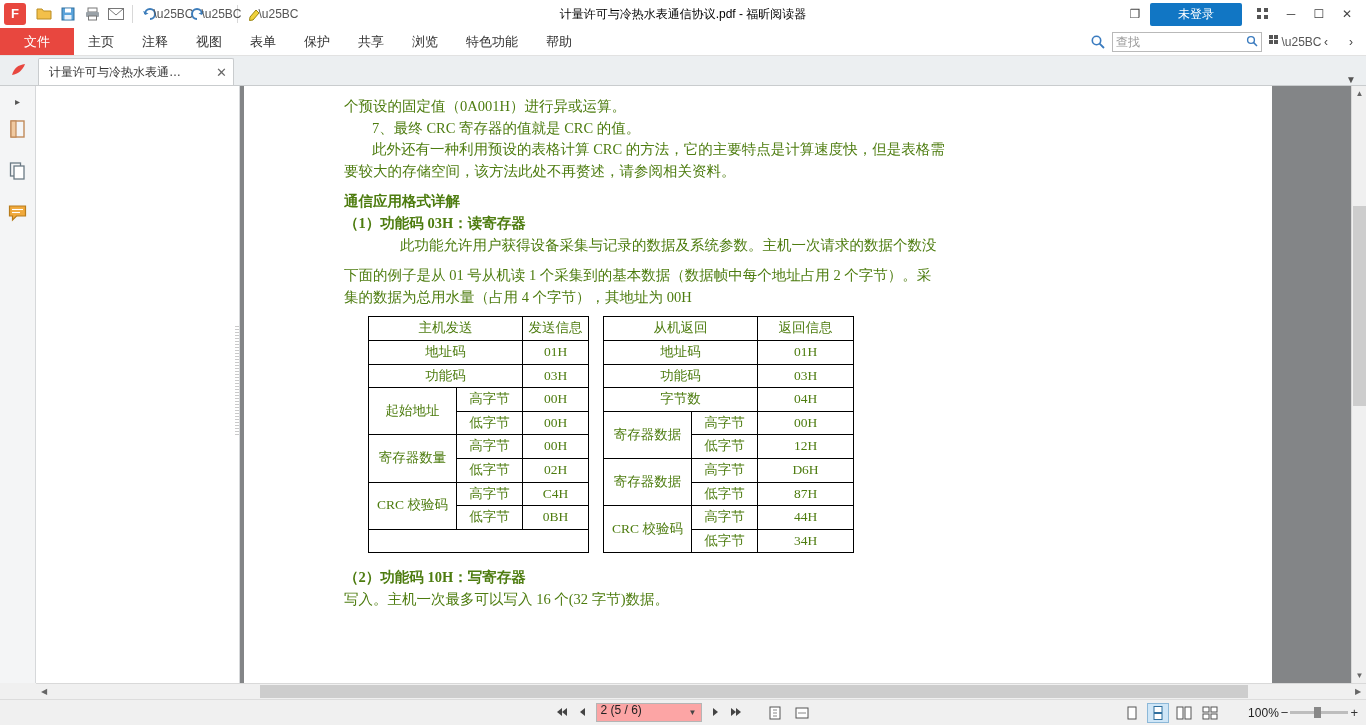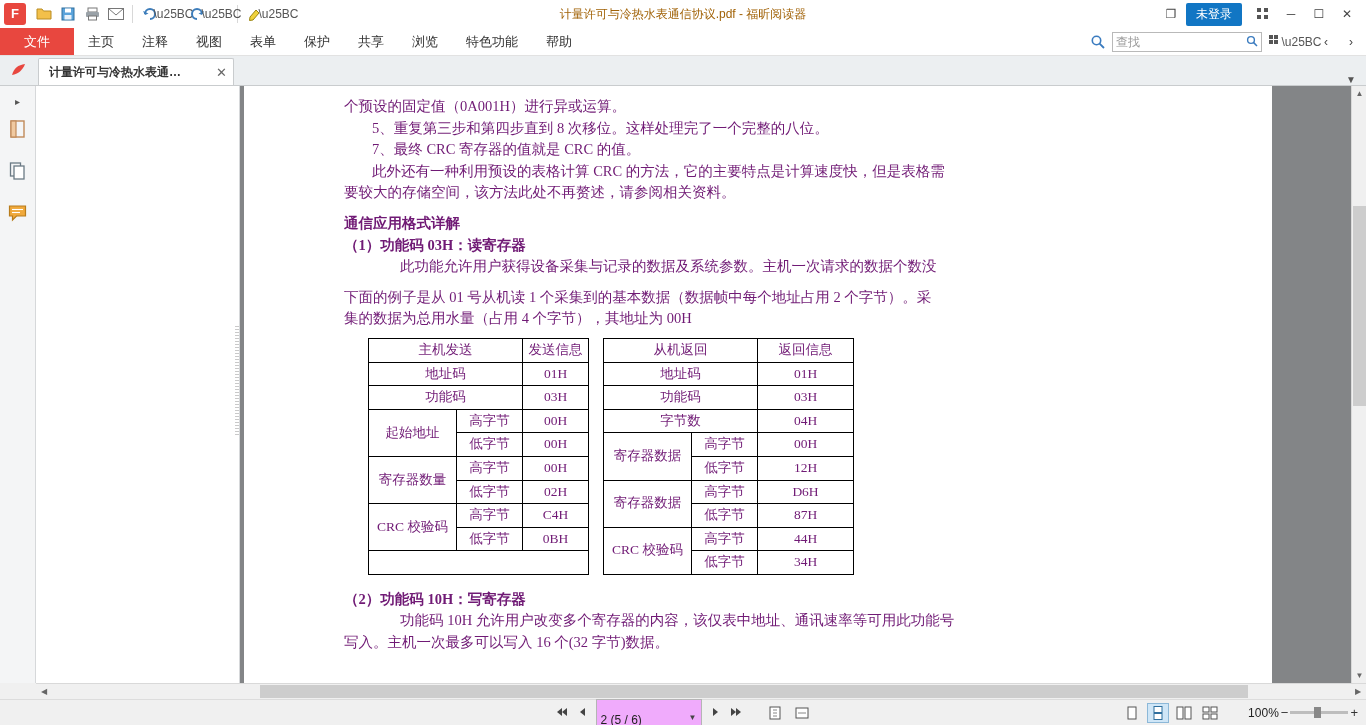--- a/index.html
+++ b/index.html
@@ -25,29 +25,29 @@
   }
   .qa-btn {
     width: 24px; height: 24px; display: flex; align-items: center; justify-content: center;
     font-size: 13px; color: #4a4a4a; position: relative;
   }
   .qa-btn svg { display: block; }
   .qa-sep { width: 1px; height: 18px; background: #d8d8d8; margin: 0 4px; }
   .caret { font-size: 12px; color: #555; margin-left: 1px; }
   .win-title {
     position: absolute; left: 0; right: 0; text-align: center;
-    font-size: 12px; color: #a16207; pointer-events: none;
+    font-size: 12px; color: #000000; pointer-events: none;
   }
   .title-right {
     position: absolute; right: 6px; top: 0; height: 28px;
     display: flex; align-items: center; gap: 2px;
   }
   .login-btn {
     background: #1176c4; color: #fff; font-size: 12px;
-    padding: 3px 10px; border-radius: 2px; margin-right: 6px;
+    padding: 3px 28px; border-radius: 2px; margin-right: 6px;
   }
   .tb-icon {
     width: 26px; height: 26px; display: flex; align-items: center; justify-content: center;
     color: #444; font-size: 12px;
   }
 
   
   .menubar {
     position: absolute; top: 28px; left: 0; width: 1366px; height: 28px;
     background: #ffffff; display: flex; align-items: stretch;
@@ -87,21 +87,21 @@
     width: 38px; height: 30px; display: flex; align-items: center; justify-content: center;
     color: #e8473f; font-size: 15px;
   }
   .doc-tab {
     background: #fff; border: 1px solid #c9ccce; border-bottom: none;
     height: 27px; min-width: 196px; max-width: 196px;
     display: flex; align-items: center; padding: 0 6px 0 10px;
     font-size: 12px; color: #333; border-radius: 2px 2px 0 0;
   }
   .doc-tab .label {
-    flex: 1; overflow: hidden; white-space: nowrap; text-overflow: ellipsis; font-weight: bold;
+    flex: 1; overflow: hidden; white-space: nowrap; text-overflow: ellipsis;
   }
   .doc-tab .x { color: #666; font-size: 13px; padding-left: 6px; }
   .tabstrip-right {
     margin-left: auto; padding-right: 10px; color: #555; font-size: 10px;
   }
 
   
   .rail {
     position: absolute; top: 86px; left: 0; width: 36px; height: 597px;
     background: #f4f5f6; border-right: 1px solid #d6d8da;
@@ -129,21 +129,21 @@
     position: absolute; top: 86px; left: 240px; width: 1126px; height: 597px;
     background: #838587; overflow: hidden;
   }
   .page {
     position: absolute; top: 0; left: 4px; width: 1028px; height: 597px;
     background: #ffffff;
   }
   .page-inner {
     padding: 10px 60px 0 100px;
     font-family: "Liberation Serif", serif;
-    color: #701a75; font-size: 14.5px; line-height: 20.6px;
+    color: #4d7c0f; font-size: 14.5px; line-height: 20.6px;
   }
   .p { margin: 0 0 1px 0; }
   .indent1 { text-indent: 28px; }
   .indent2 { text-indent: 56px; }
   .bold { font-weight: bold; }
   .spacer { height: 9px; }
 
   
   .tables {
     display: flex; gap: 14px; margin-top: 9px; margin-left: 24px;
@@ -196,22 +196,22 @@
 
   
   .statusbar {
     position: absolute; bottom: 0; left: 0; width: 1366px; height: 26px;
     background: #f0f0f0; border-top: 1px solid #dcdcdc;
     display: flex; align-items: center; justify-content: center;
   }
   .nav-group { display: flex; align-items: center; gap: 5px; }
   .nav-btn { color: #444; font-size: 11px; width: 16px; text-align: center; }
   .page-select {
-    border: 1px solid #b5b5b5; background: #f0abfc; height: 19px; width: 106px;
-    display: flex; align-items: flex-start; padding: 13px 4px;
+    border: 1px solid #b5b5b5; background: #fca5a5; height: 19px; width: 106px;
+    display: flex; align-items: flex-end; padding: 4px 4px;
     font-size: 12px; color: #222;
   }
   .page-select .ar { margin-left: auto; font-size: 8px; color: #444; }
   .sb-icon {
     width: 22px; height: 20px; display: flex; align-items: center; justify-content: center;
     color: #444; font-size: 12px;
   }
   .sb-icon.sel { background: #cfe6f7; border: 1px solid #8cb8d8; }
   .zoom-wrap { display: flex; align-items: center; gap: 2px; }
   .zoom-label { font-size: 12px; color: #222; width: 42px; text-align: right; }
@@ -388,21 +388,20 @@
 </div>
 
 <div class="navpanel">
   <div class="nav-grip"></div>
 </div>
 
 <div class="docarea">
   <div class="page">
     <div class="page-inner">
       <div class="p">个预设的固定值（0A001H）进行异或运算。</div>
-      <div class="p indent1">5、重复第三步和第四步直到 8 次移位。这样处理完了一个完整的八位。</div>
       <div class="p indent1">7、最终 CRC 寄存器的值就是 CRC 的值。</div>
       <div class="p indent1">此外还有一种利用预设的表格计算 CRC 的方法，它的主要特点是计算速度快，但是表格需</div>
       <div class="p">要较大的存储空间，该方法此处不再赘述，请参阅相关资料。</div>
       <div class="spacer"></div>
       <div class="p bold">通信应用格式详解</div>
       <div class="p bold">（1）功能码 03H：读寄存器</div>
       <div class="p indent2">此功能允许用户获得设备采集与记录的数据及系统参数。主机一次请求的数据个数没</div>
       <div class="spacer"></div>
       <div class="p">下面的例子是从 01 号从机读 1 个采集到的基本数据（数据帧中每个地址占用 2 个字节）。采</div>
       <div class="p">集的数据为总用水量（占用 4 个字节），其地址为 00H</div>
@@ -500,21 +499,20 @@
           <tr>
             <td>低字节</td>
             <td>34H</td>
           </tr>
         </tbody>
           </table>
       </div>
 
       <div style="height:14px"></div>
       <div class="p bold">（2）功能码 10H：写寄存器</div>
-      <div class="p indent2">功能码 10H 允许用户改变多个寄存器的内容，该仅表中地址、通讯速率等可用此功能号</div>
       <div class="p">写入。主机一次最多可以写入 16 个(32 字节)数据。</div>
 
     </div>
   </div>
 </div>
 
 <div class="v-scroll">
   <div class="v-arrow" style="top:0">▲</div>
   <div class="v-thumb"></div>
   <div class="v-arrow" style="bottom:0">▼</div>

